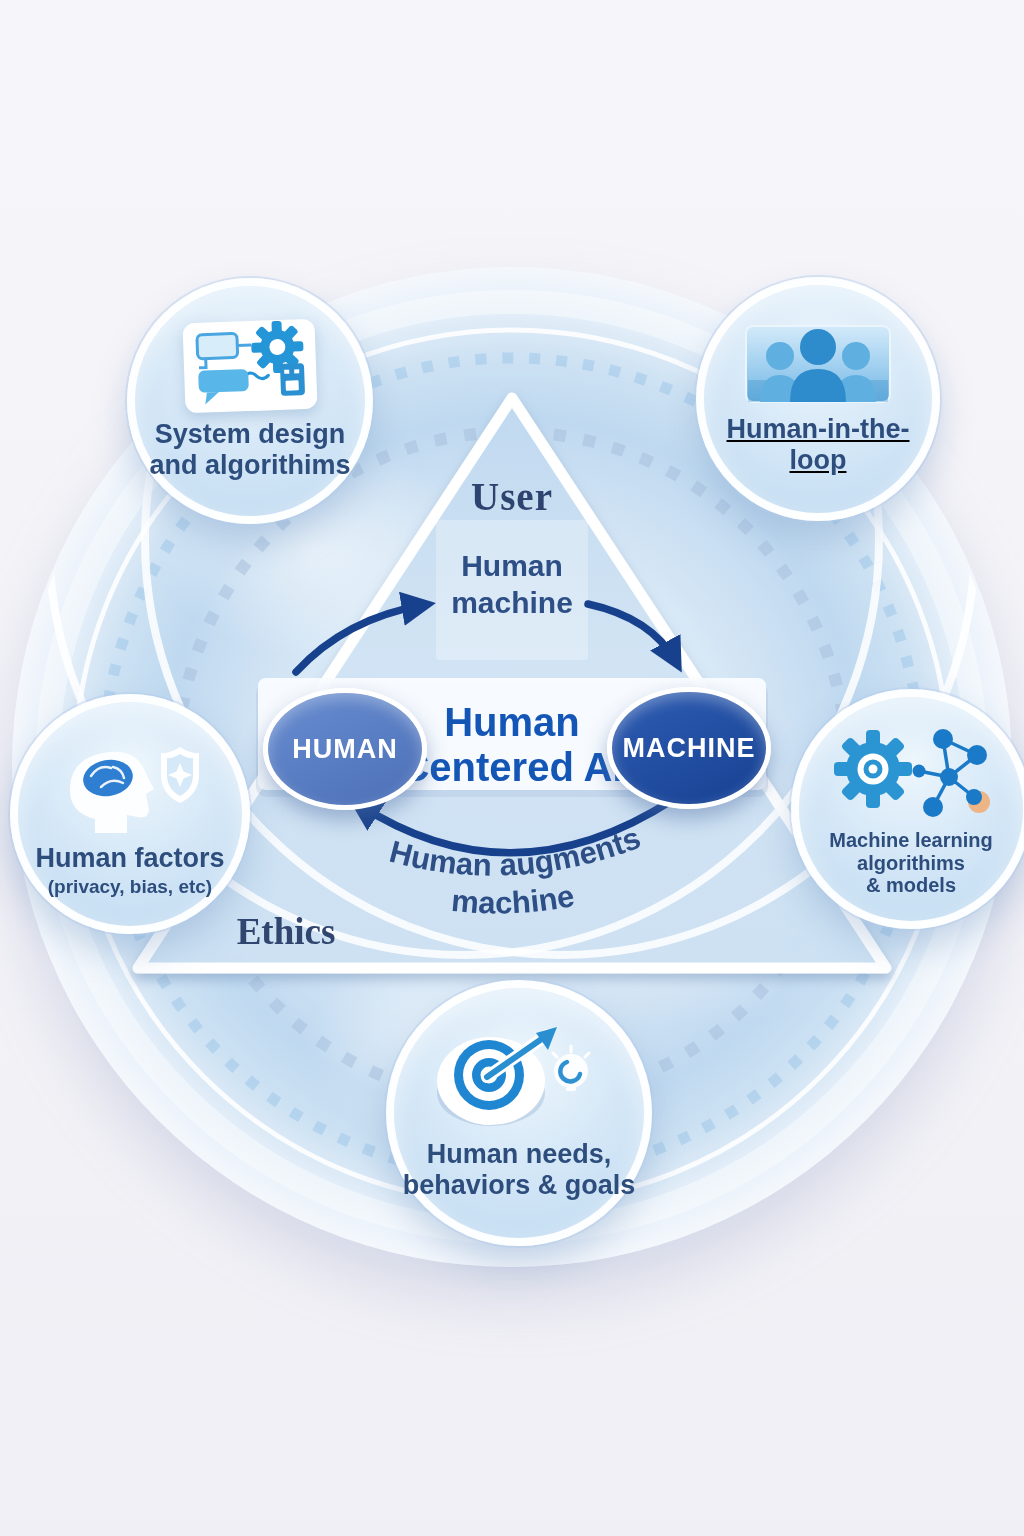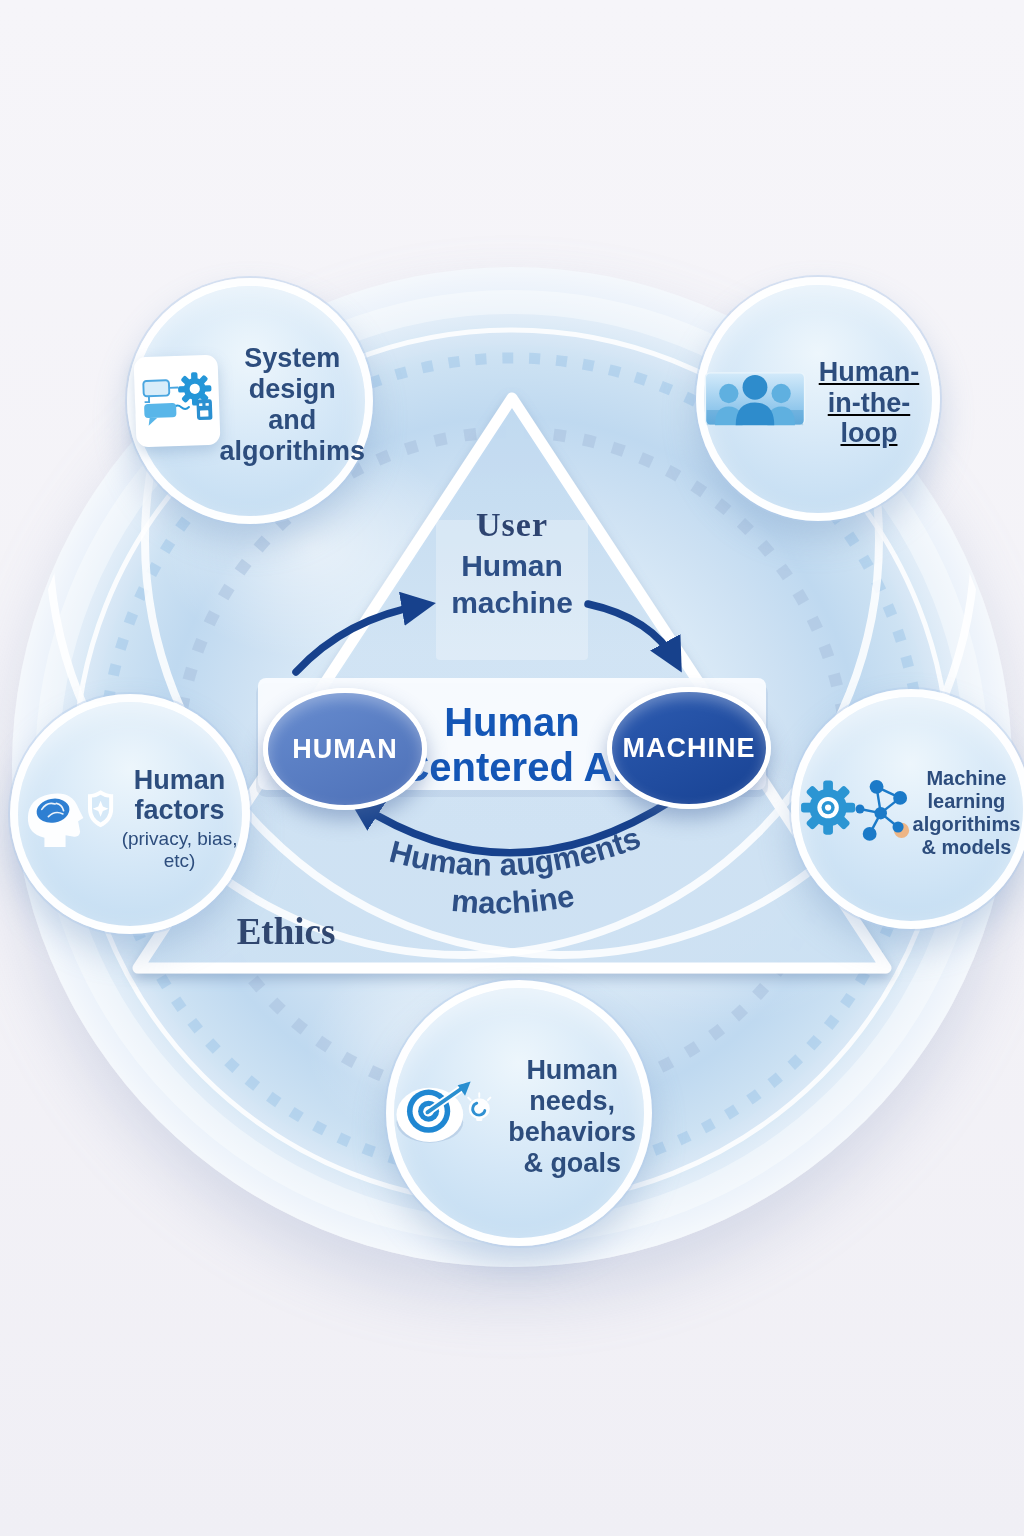--- a/index.html
+++ b/index.html
@@ -21,37 +21,37 @@
   .node{position:absolute;border-radius:50%;display:flex;align-items:center;justify-content:center;
     border:5px solid #ffffff;box-shadow:0 10px 20px rgba(80,110,165,.45), inset 0 6px 14px rgba(255,255,255,.30);}
   .node span{color:#fff;font-weight:700;font-size:27px;letter-spacing:1px;}
   .node.human{left:263px;top:688px;width:154px;height:112px;
     background:linear-gradient(155deg,var(--human-fill,#6287cb) 20%,#4e71b8 95%);}
   .node.machine{left:607px;top:687px;width:154px;height:112px;
     background:linear-gradient(155deg,#2a58ad 15%,var(--machine-fill,#1c4799) 80%);}
   
   .txt{position:absolute;text-align:center;}
   .user-label{left:412px;top:474px;width:200px;font-family:"Liberation Serif","DejaVu Serif",serif;
-    font-size:34px;font-weight:700;color:var(--navy,#2e4470);letter-spacing:1px;margin-top:32px;}
+    font-size:39px;font-weight:700;color:var(--navy,#2e4470);letter-spacing:1px;}
   .top-arrow-text{left:402px;top:547px;width:220px;font-size:30px;line-height:37px;font-weight:600;
     color:var(--text-blue,#2d4f86);}
   .center-heading{left:382px;top:700px;width:260px;font-size:40px;line-height:45px;font-weight:700;
     color:var(--accent-blue,#1456b6);}
   .ethics-label{left:176px;top:910px;width:220px;font-family:"Liberation Serif","DejaVu Serif",serif;
     font-size:37px;font-weight:700;color:#30466f;}
   .technology-label{left:592px;top:909px;width:280px;font-family:"Liberation Serif","DejaVu Serif",serif;
     font-size:37px;font-weight:700;color:#30466f;}
   
   .sat{position:absolute;border-radius:50%;border:8px solid rgba(255,255,255,.96);
     background:radial-gradient(circle at 50% 30%, #edf6fc 0%, #d4e7f7 50%, #bdd9f0 100%);
     box-shadow:0 0 0 2px rgba(180,205,235,.45), 0 18px 34px rgba(110,145,190,.33),
       inset 0 10px 26px rgba(255,255,255,.55);
-    display:flex;flex-direction:row;align-items:center;justify-content:center;text-align:center;}
+    display:flex;flex-direction:column;align-items:center;justify-content:center;text-align:center;}
   .sat .label{color:var(--label-navy,#2d4d7d);font-weight:600;font-size:27px;line-height:1.14;margin-top:8px;}
-  .sat .label .small{display:block;font-size:19px;font-weight:400;margin-top:2px;}
+  .sat .label .small{display:block;font-size:19px;font-weight:700;margin-top:2px;}
   .sat-system{left:127px;top:278px;width:230px;height:230px;}
   .sat-loop{left:696px;top:277px;width:228px;height:228px;text-decoration:underline;}
   .sat-factors{left:10px;top:694px;width:224px;height:224px;}
   .sat-ml{left:791px;top:689px;width:224px;height:224px;}
   .sat-ml .label{font-size:20px;}
   .sat-needs{left:386px;top:980px;width:250px;height:250px;}
   .icon-card{background:#ffffff;border-radius:12px;box-shadow:0 6px 14px rgba(110,145,190,.35);
     transform:rotate(-2deg);}
 </style>
 </head>

